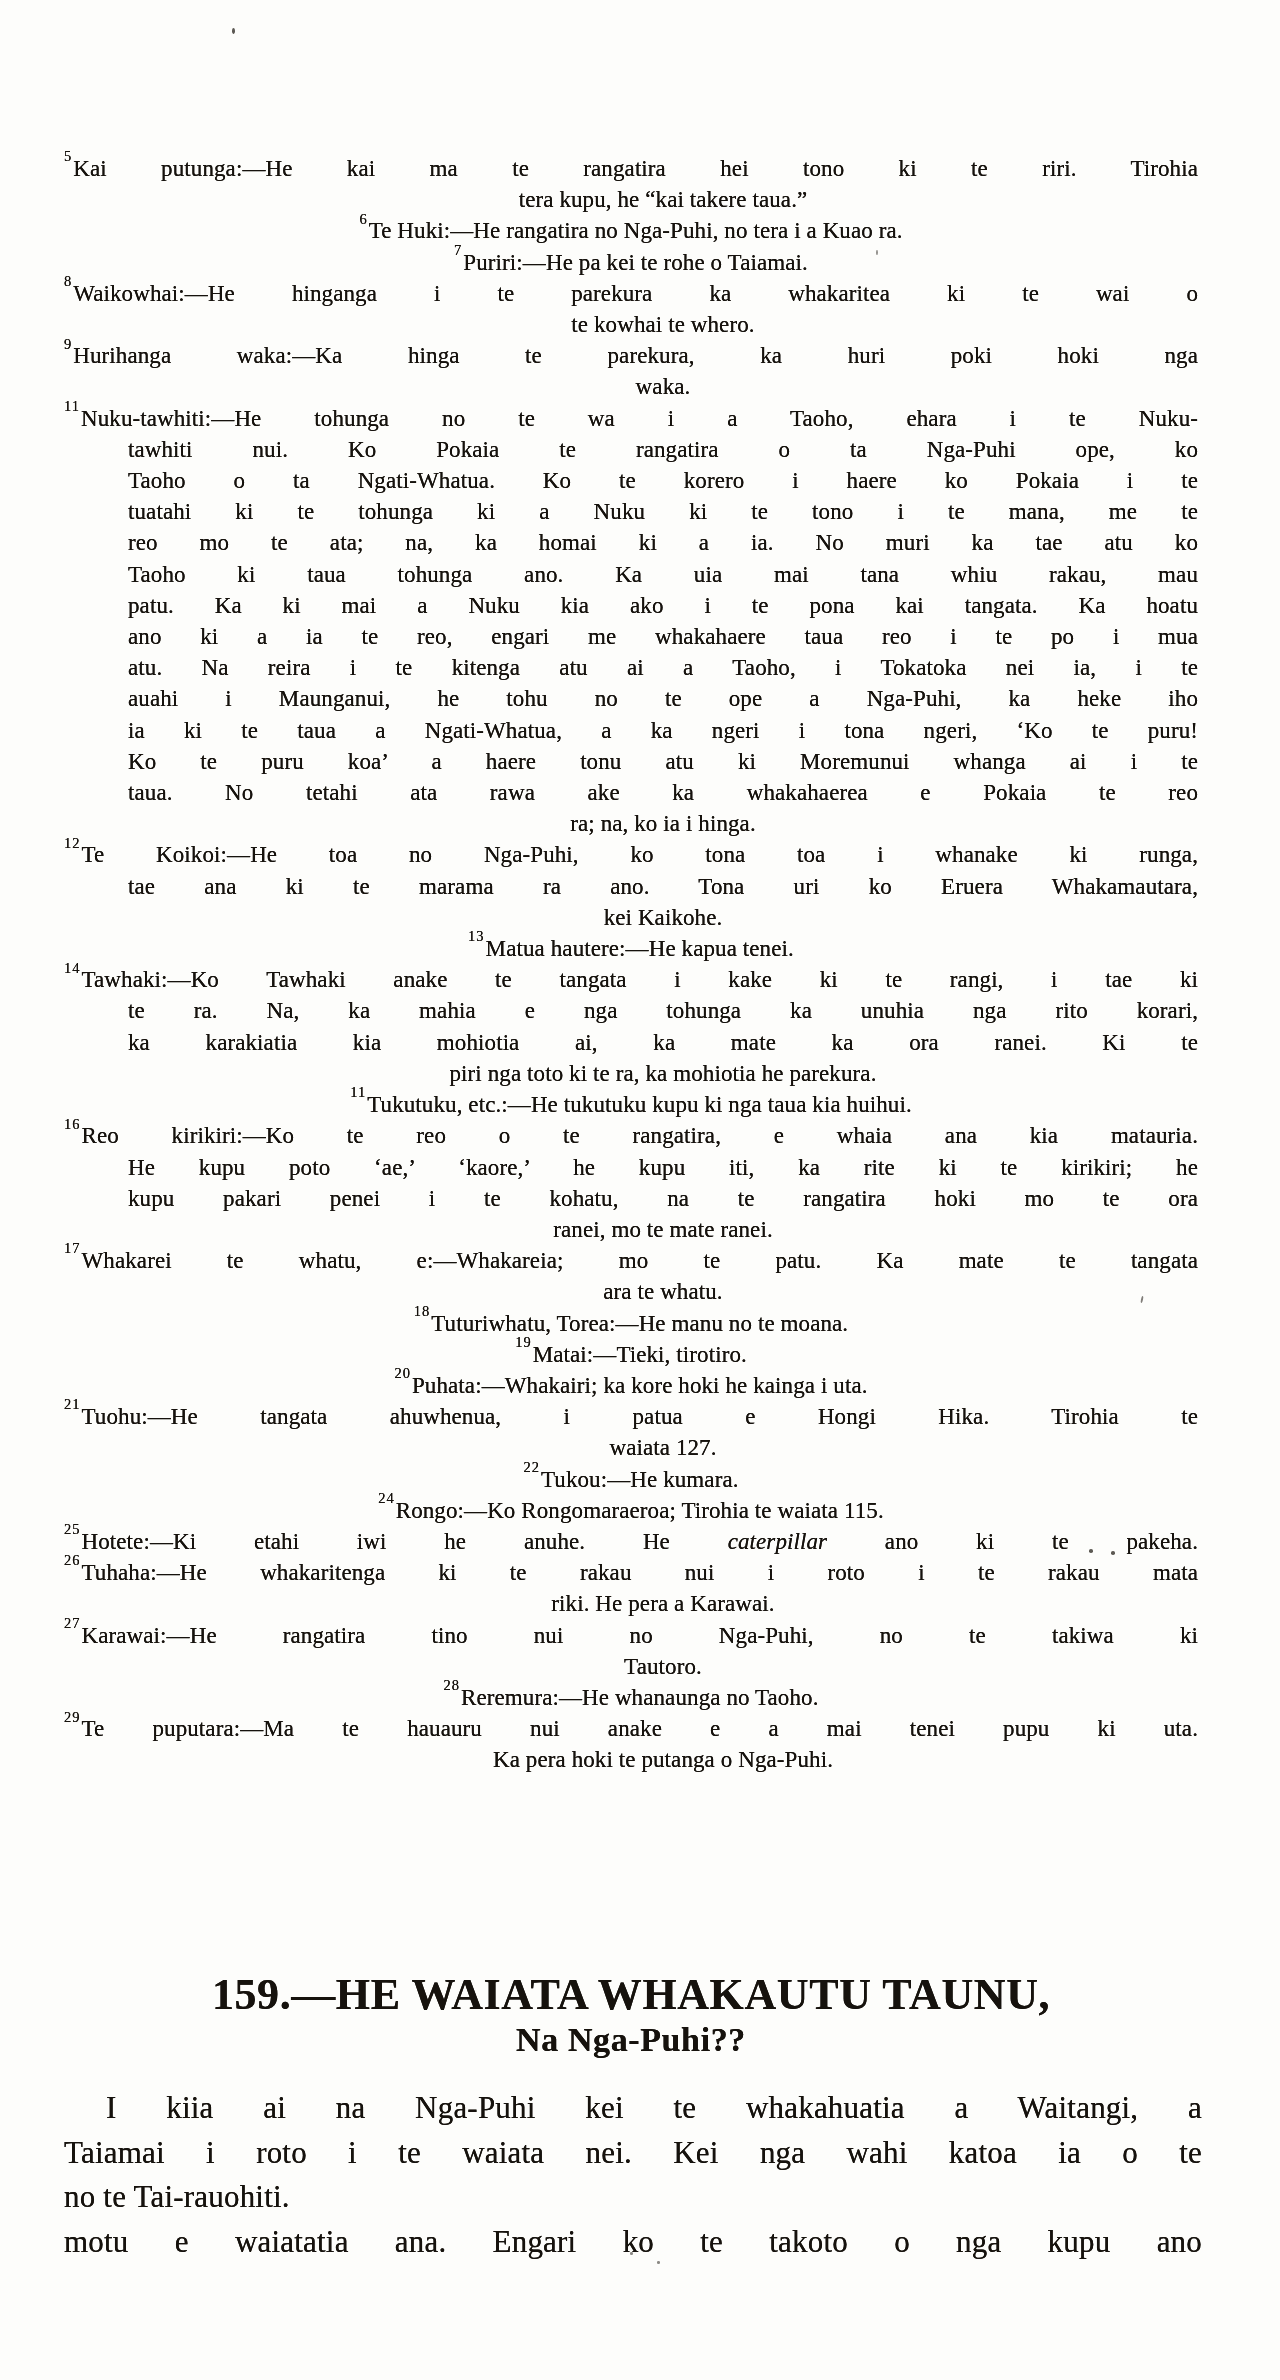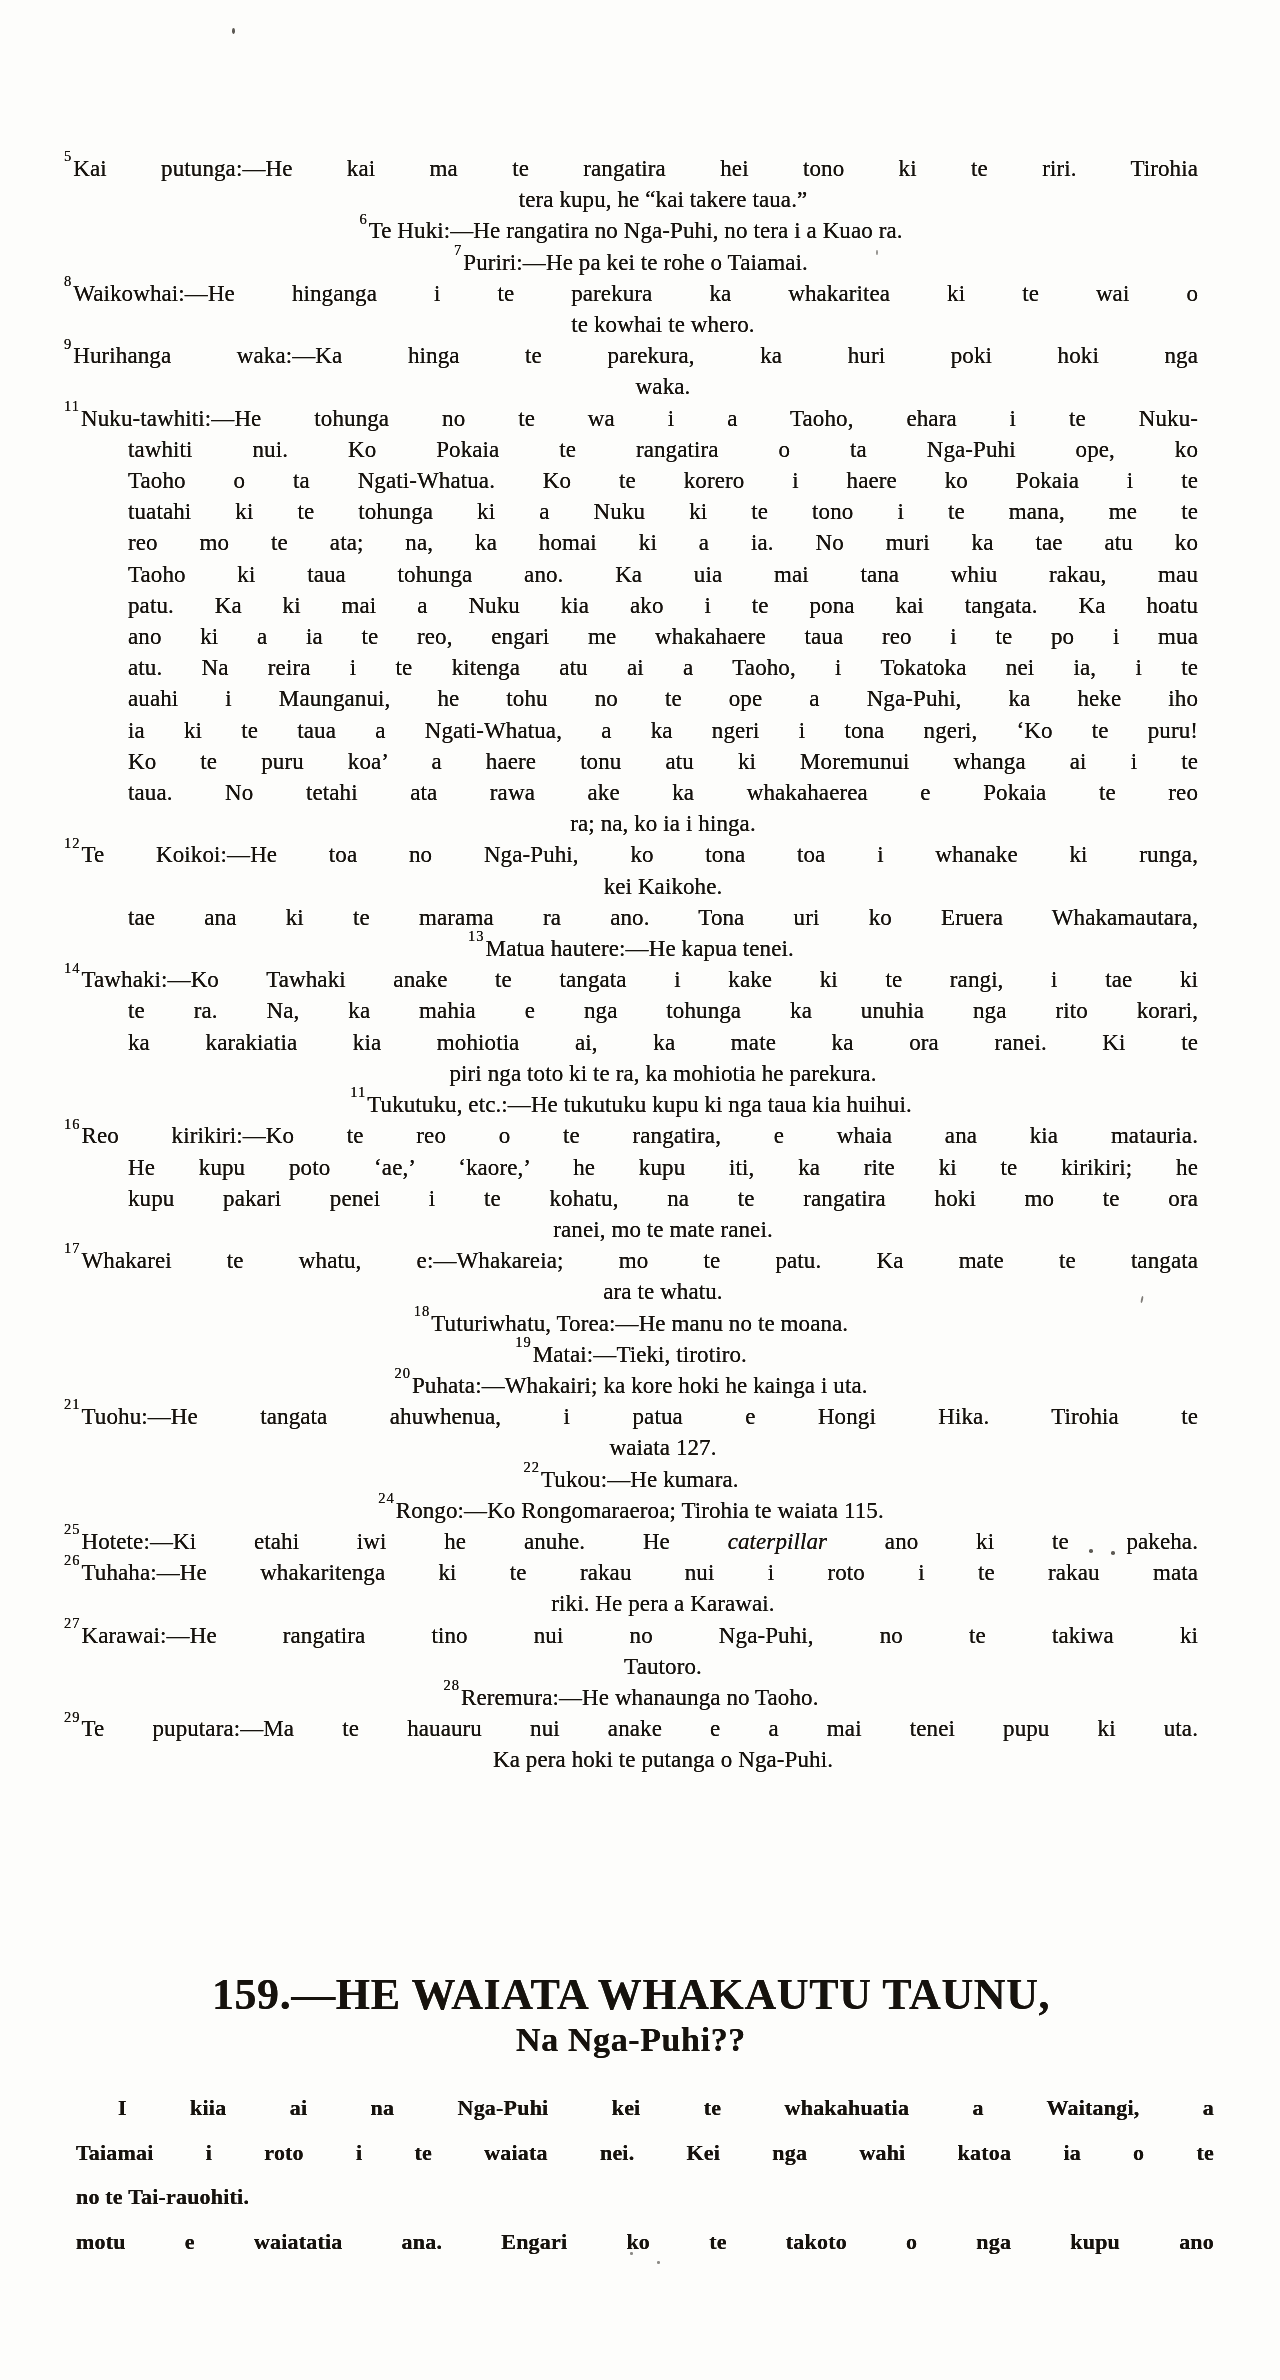--- a/index.html
+++ b/index.html
@@ -26,24 +26,23 @@
   }
   
   .heading{
     position:absolute;left:64px;top:1976px;width:1134px;text-align:center;
     font-weight:bold;text-shadow:0 0 0.6px currentColor;
   }
   .heading-line1{font-size:44px;line-height:38px;letter-spacing:0.6px;}
   .heading-line2{font-size:34px;line-height:32px;margin-top:10px;letter-spacing:0.6px;}
   
   .intro{
-    position:absolute;left:76px;top:2086px;width:1138px;
-    font-size:22px;line-height:44.5px;letter-spacing:0.2px;
+    position:absolute;left:64px;top:2086px;width:1138px;
+    font-size:31px;line-height:44.5px;letter-spacing:0.2px;
     text-shadow:0 0 0.6px currentColor;
-    font-weight:bold;
   }
   .iline.just{text-align:justify;text-align-last:justify;-moz-text-align-last:justify;}
   .iline.findent{text-indent:42px;}
   
   .speck{position:absolute;background:#2e2a24;opacity:.78;border-radius:45%;}
 </style>
 </head>
 <body>
 
 <div class="page">
@@ -78,22 +77,22 @@
         <div class="line just">ano ki a ia te reo, engari me whakahaere taua reo i te po i mua</div>
         <div class="line just">atu. Na reira i te kitenga atu ai a Taoho, i Tokatoka nei ia, i te</div>
         <div class="line just">auahi i Maunganui, he tohu no te ope a Nga-Puhi, ka heke iho</div>
         <div class="line just">ia ki te taua a Ngati-Whatua, a ka ngeri i tona ngeri, ‘Ko te puru!</div>
         <div class="line just">Ko te puru koa’ a haere tonu atu ki Moremunui whanga ai i te</div>
         <div class="line just">taua. No tetahi ata rawa ake ka whakahaerea e Pokaia te reo</div>
         <div class="line">ra; na, ko ia i hinga.</div>
       </div>
       <div class="note">
         <div class="line just first"><sup class="nnum">12</sup>Te Koikoi:—He toa no Nga-Puhi, ko tona toa i whanake ki runga,</div>
+        <div class="line just">tae ana ki te marama ra ano. Tona uri ko Eruera Whakamautara,</div>
         <div class="line">kei Kaikohe.</div>
-        <div class="line just">tae ana ki te marama ra ano. Tona uri ko Eruera Whakamautara,</div>
       </div>
       <div class="note">
         <div class="line first"><sup class="nnum">13</sup>Matua hautere:—He kapua tenei.</div>
       </div>
       <div class="note">
         <div class="line just first"><sup class="nnum">14</sup>Tawhaki:—Ko Tawhaki anake te tangata i kake ki te rangi, i tae ki</div>
         <div class="line just">te ra. Na, ka mahia e nga tohunga ka unuhia nga rito korari,</div>
         <div class="line just">ka karakiatia kia mohiotia ai, ka mate ka ora ranei. Ki te</div>
         <div class="line">piri nga toto ki te ra, ka mohiotia he parekura.</div>
       </div>

